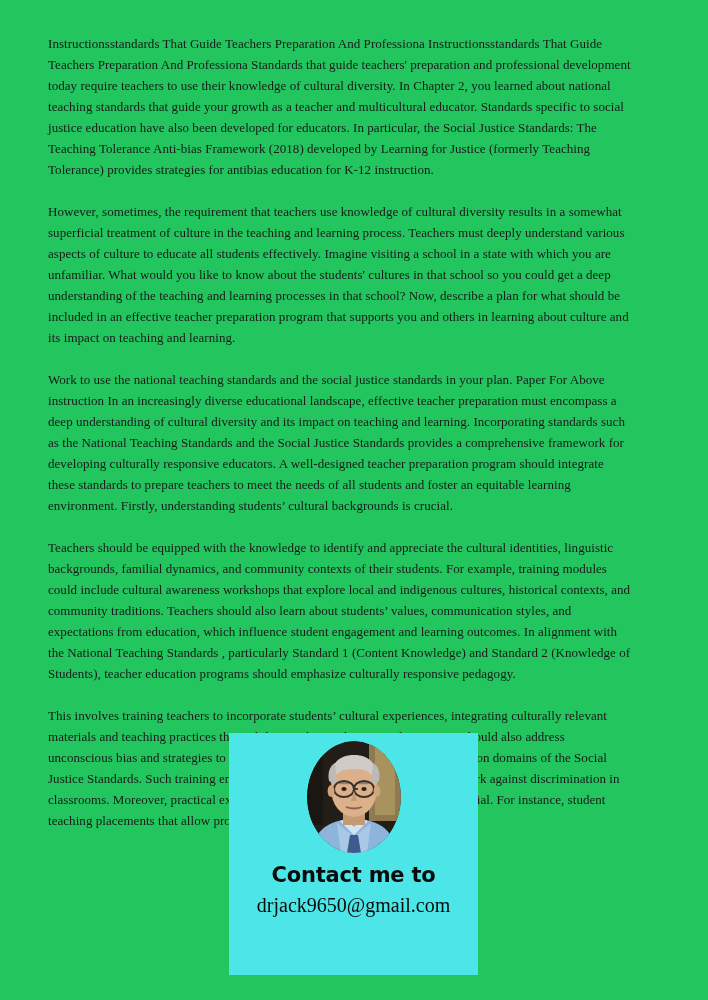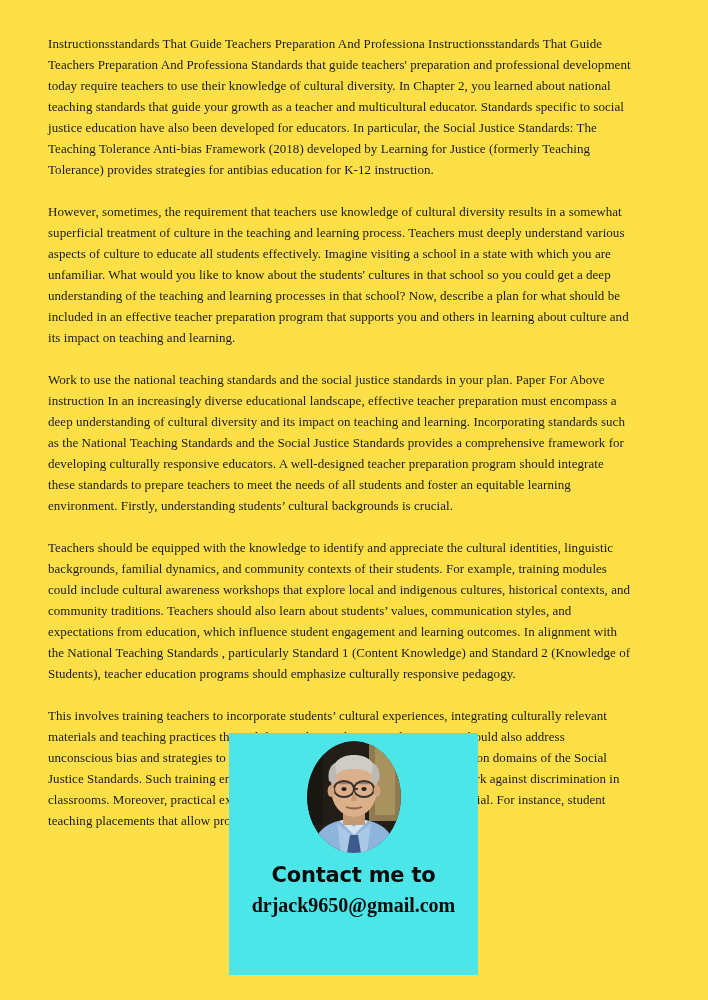--- a/index.html
+++ b/index.html
@@ -6,21 +6,21 @@
   html, body {
     margin: 0; padding: 0;
     width: 708px; height: 1000px;
     background: #ffffff;
     overflow: hidden;
   }
   #page {
     position: relative;
     width: 708px;
     height: 1000px;
-    background: #fde047;
+    background: #22c55e;
   }
   #doc-body {
     position: absolute;
     left: 48px;
     top: 33px;
     width: 584px;
     font-family: "Liberation Serif", "DejaVu Serif", serif;
     font-size: 13.0px;
     line-height: 21px;
     color: #1a1a1a;
@@ -67,21 +67,21 @@
     font-size: 21px;
     line-height: 26px;
     color: #0b0b0b;
     text-align: center;
     letter-spacing: -0.2px;
     white-space: nowrap;
   }
   #contact-line-1 { margin-top: 9px; }
   #contact-email {
     font-family: "Liberation Serif", "DejaVu Serif", serif;
-    font-weight: bold;
+    font-weight: normal;
     font-size: 20px;
     line-height: 24px;
     color: #0b0b0b;
     text-align: center;
     margin-top: 5px;
     white-space: nowrap;
   }
 </style>
 </head>
 <body>

